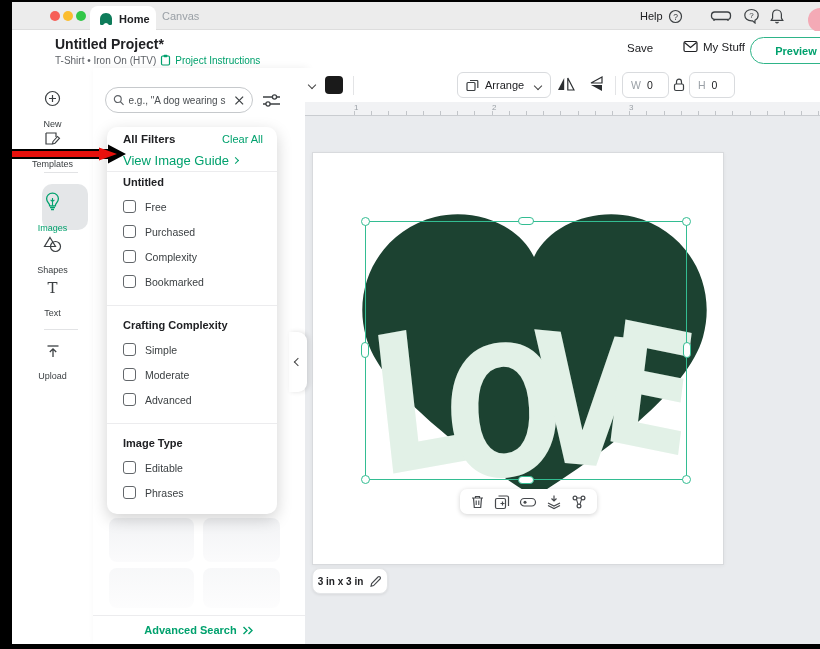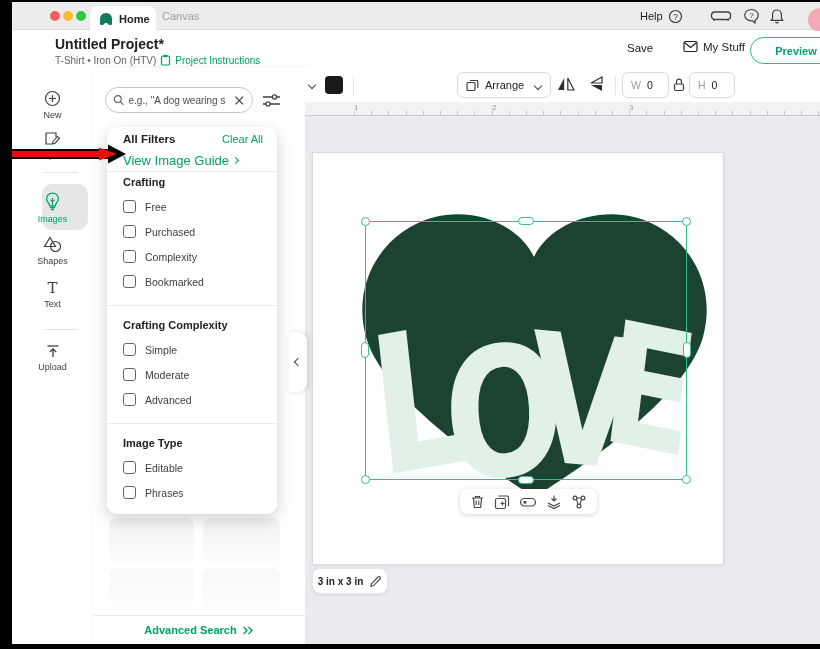--- a/index.html
+++ b/index.html
@@ -25,21 +25,21 @@
   .green-link { color:#00a16d; }
   .save-lbl { position:absolute; left:615px; top:11px; font-size:11.5px; color:#202124; cursor:pointer; }
   .mystuff { position:absolute; left:659px; top:9px; display:flex; align-items:center; gap:5px; font-size:11.5px; color:#202124; cursor:pointer;margin-left:12px; }
   .preview-btn { position:absolute; left:738px; top:6px; width:92px; height:27px; border:1.5px solid #2eb488; border-radius:14px; background:#fff; display:flex; align-items:center; justify-content:center; font-size:11px; font-weight:bold; color:#00a16d; cursor:pointer; }
 
   
   .body { position:absolute; left:0; top:66px; width:816px; height:576px; background:#fff; }
 
   
   .sidebar { position:absolute; left:0; top:0; width:81px; height:576px; background:#fff; }
-  .side-item { position:absolute; left:0; width:81px; display:flex; flex-direction:column; align-items:center; gap:3px; cursor:pointer; color:#3c4043; }
+  .side-item { position:absolute; left:0; width:81px; display:flex; flex-direction:column; align-items:center; gap:12px; cursor:pointer; color:#3c4043; }
   .side-item .cap { font-size:9px; color:#3c4043; }
   .side-div { position:absolute; left:32px; width:34px; height:1px; background:#e2e3e5; }
   .img-hl { position:absolute; left:30px; top:116px; width:46px; height:46px; background:#e4e6e8; border-radius:10px; }
   .side-item.images .cap { color:#00a16d; }
 
   
   .panel { position:absolute; left:81px; top:0; width:212px; height:576px; background:#fff; box-shadow:3px 0 8px rgba(0,0,0,.07); }
   .search-pill { position:absolute; left:93px; top:19px; width:148px; height:26px; border:1px solid #c6c9cc; border-radius:13px; background:#fff; display:flex; align-items:center; padding:0 7px; gap:4px; z-index:30; }
   .search-pill input { border:none; outline:none; width:102px; font-size:10px; font-family:"Liberation Sans",sans-serif; color:#3c4043; background:transparent; }
   .search-pill input::placeholder { color:#4a4e52; opacity:1; }
@@ -268,21 +268,21 @@
 
     <div class="fpanel">
       <div class="fp-title">All Filters</div>
       <div class="fp-clear">Clear All</div>
       <div class="fp-guide">
         <span>View Image Guide</span>
         <span class="chev-right-sm"></span>
       </div>
       <div class="fp-div" style="top:44px"></div>
 
-      <div class="fp-head" style="top:49px">Crafting</div>
+      <div class="fp-head" style="top:49px">Untitled</div>
       <div class="fp-row" style="top:73px">
         <span class="cbx"></span>
         <span class="rl">Free</span>
       </div>
       <div class="fp-row" style="top:98px">
         <span class="cbx"></span>
         <span class="rl">Purchased</span>
       </div>
       <div class="fp-row" style="top:123px">
         <span class="cbx"></span>

